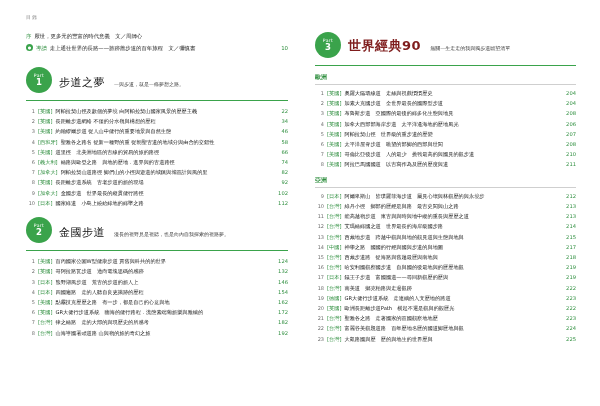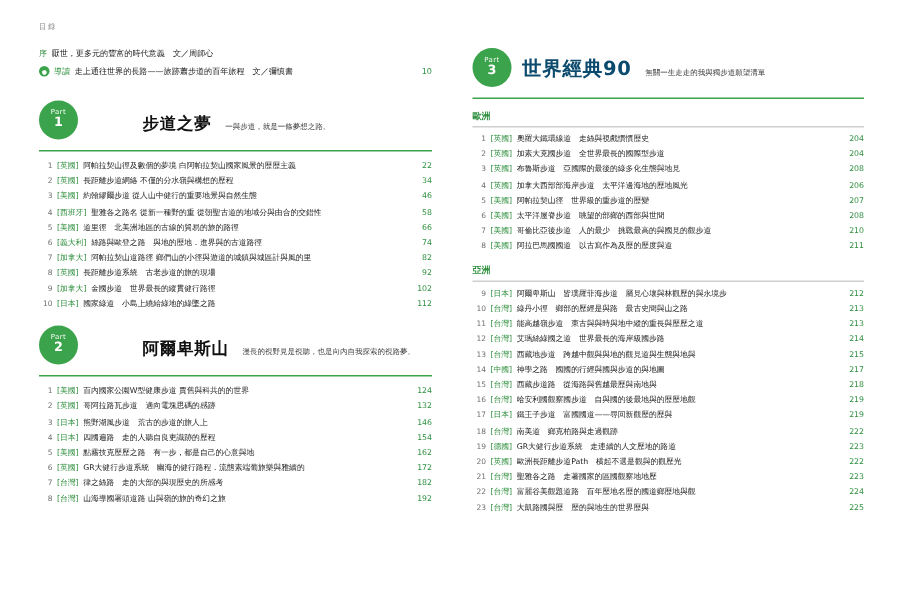--- a/index.html
+++ b/index.html
@@ -93,25 +93,24 @@
     flex-direction: column;
     align-items: center;
     justify-content: center;
     flex: 0 0 auto;
     margin-right: 7px;
   }
   .part-badge .pw { font-size: 4.6px; line-height: 5px; letter-spacing: .3px; }
   .part-badge .pn { font-size: 8.5px; line-height: 9px; font-weight: bold; }
   .part-title {
     font-size: 11px;
-    font-weight: bold;
+    font-weight: normal;
     color: #111;
     letter-spacing: .5px;
     white-space: nowrap;
-    margin-left: 36px;
   }
   .part-sub {
     font-size: 5px;
     color: #3c3c3c;
     margin-left: 4px;
     font-weight: normal;
     letter-spacing: 0;
   }
   .part-rule {
     border: 0;
@@ -160,21 +159,21 @@
   }
   .sec-rule {
     border: 0;
     border-top: 1px solid #cfcfcf;
     margin: 0 0 4px 0;
   }
   .big-title {
     font-size: 13px;
     font-weight: bold;
     letter-spacing: .5px;
-    color: #0c4a6e;
+    color: #7f1d1d;
   }
 </style>
 </head>
 <body>
 
 <div class="page">
 
   <div class="col col-left">
 
     <div class="page-folio">目錄</div>
@@ -266,21 +265,21 @@
         <span class="e-pg">112</span>
       </div>
     </div>
 
     <div class="part-head">
       <div class="part-badge">
         <span class="pw">Part</span>
         <span class="pn">2</span>
       </div>
       <div>
-        <span class="part-title">阿爾卑斯山</span>
+        <span class="part-title">金國步道</span>
         <span class="part-sub">漫長的視野見是視聽，也是向內自我探索的視路夢。</span>
       </div>
     </div>
     <hr class="part-rule">
 
     <div class="entries">
       <div class="entry">
         <span class="e-num">1</span>
         <span class="e-loc">[美國]</span>
         <span class="e-name">百內國家公園W型健康步道 賈舊與科共的的世界</span>

